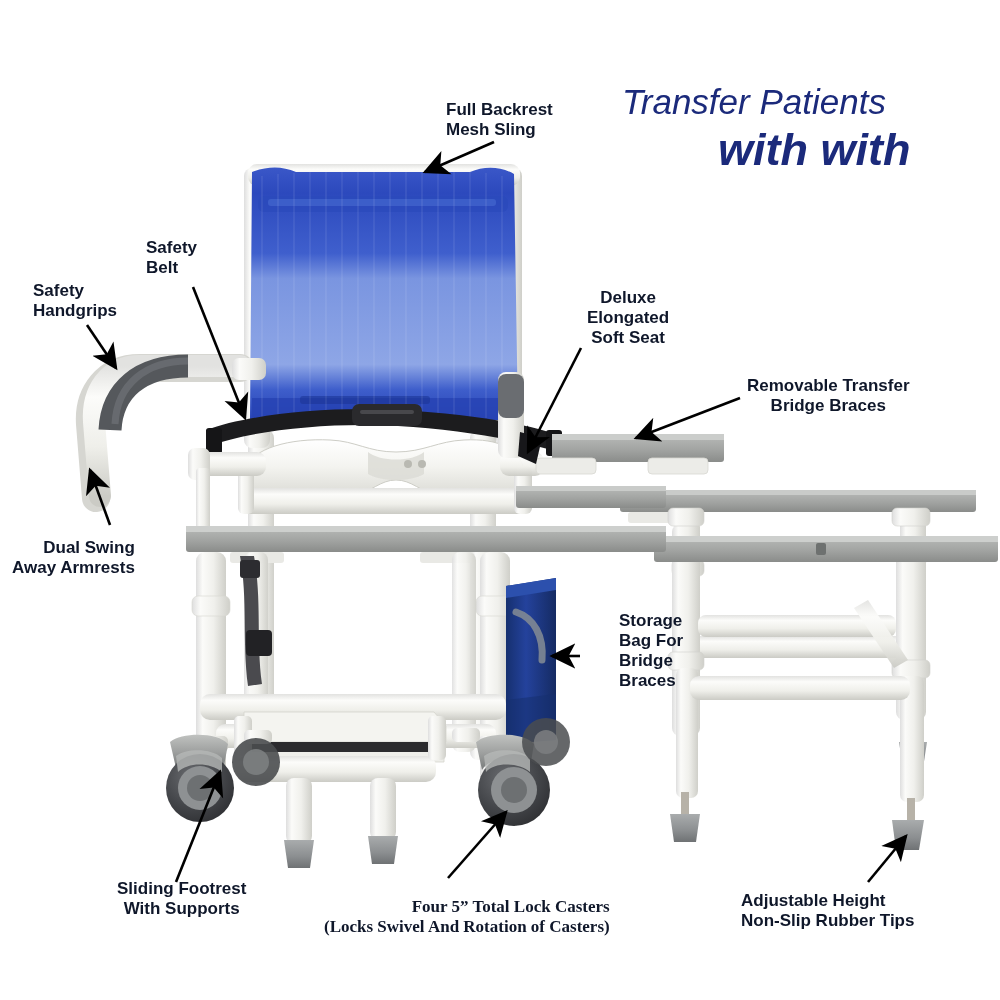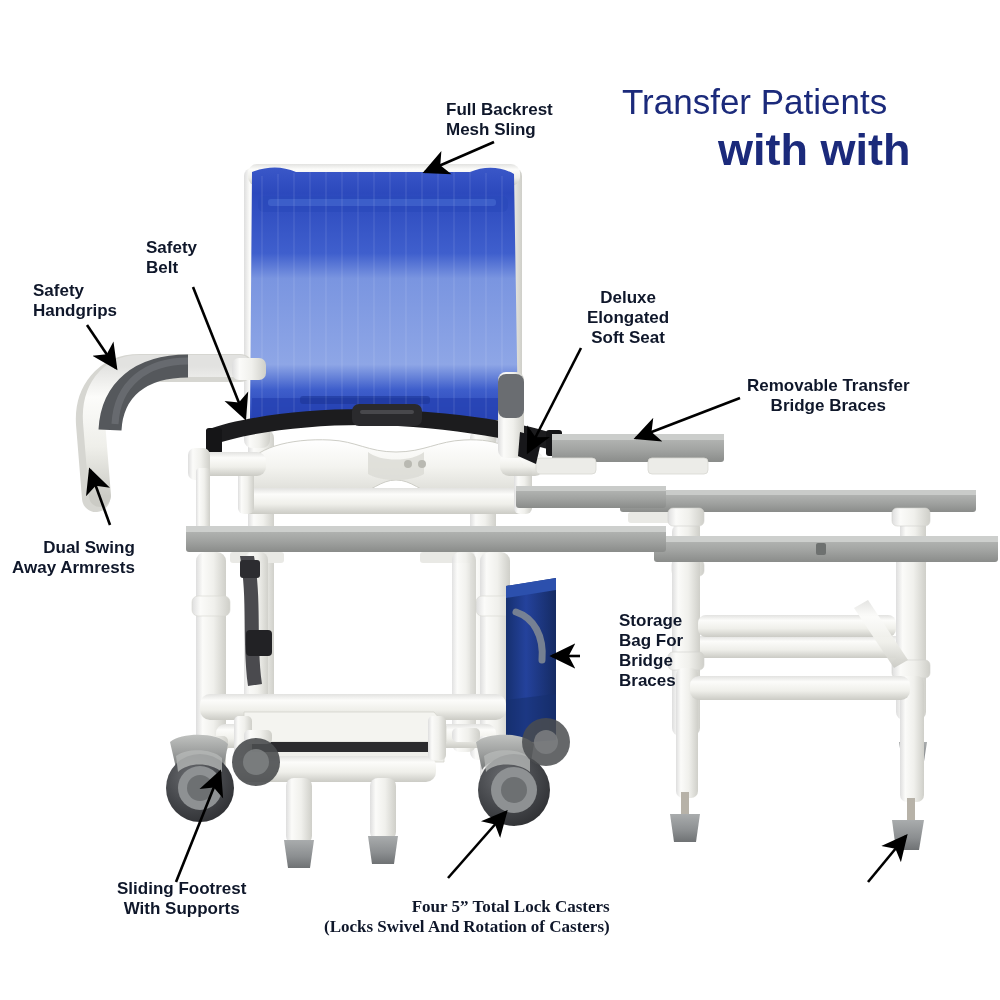--- a/index.html
+++ b/index.html
@@ -14,20 +14,21 @@
     background: #ffffff;
     overflow: hidden;
     font-family: "Liberation Sans", sans-serif;
   }
 
   
   .headline {
     position: absolute;
     color: #1b2a7b;
     white-space: nowrap;
+    font-style: italic;
   }
   #headline-line1 {
     left: 622px;
     top: 82px;
     font-size: 35px;
     font-weight: 400;
     letter-spacing: 0px;
   }
   #headline-line2 {
     left: 718px;
@@ -409,14 +410,16 @@
   <div class="label" id="label-braces">Removable Transfer
 Bridge Braces</div>
   <div class="label" id="label-storage">Storage
 Bag For
 Bridge
 Braces</div>
   <div class="label" id="label-footrest">Sliding Footrest
 With Supports</div>
   <div class="label" id="label-casters">Four 5” Total Lock Casters
 (Locks Swivel And Rotation of Casters)</div>
+  <div class="label" id="label-tips">Adjustable Height
+Non-Slip Rubber Tips</div>
 
 </div>
 
 </body></html>

